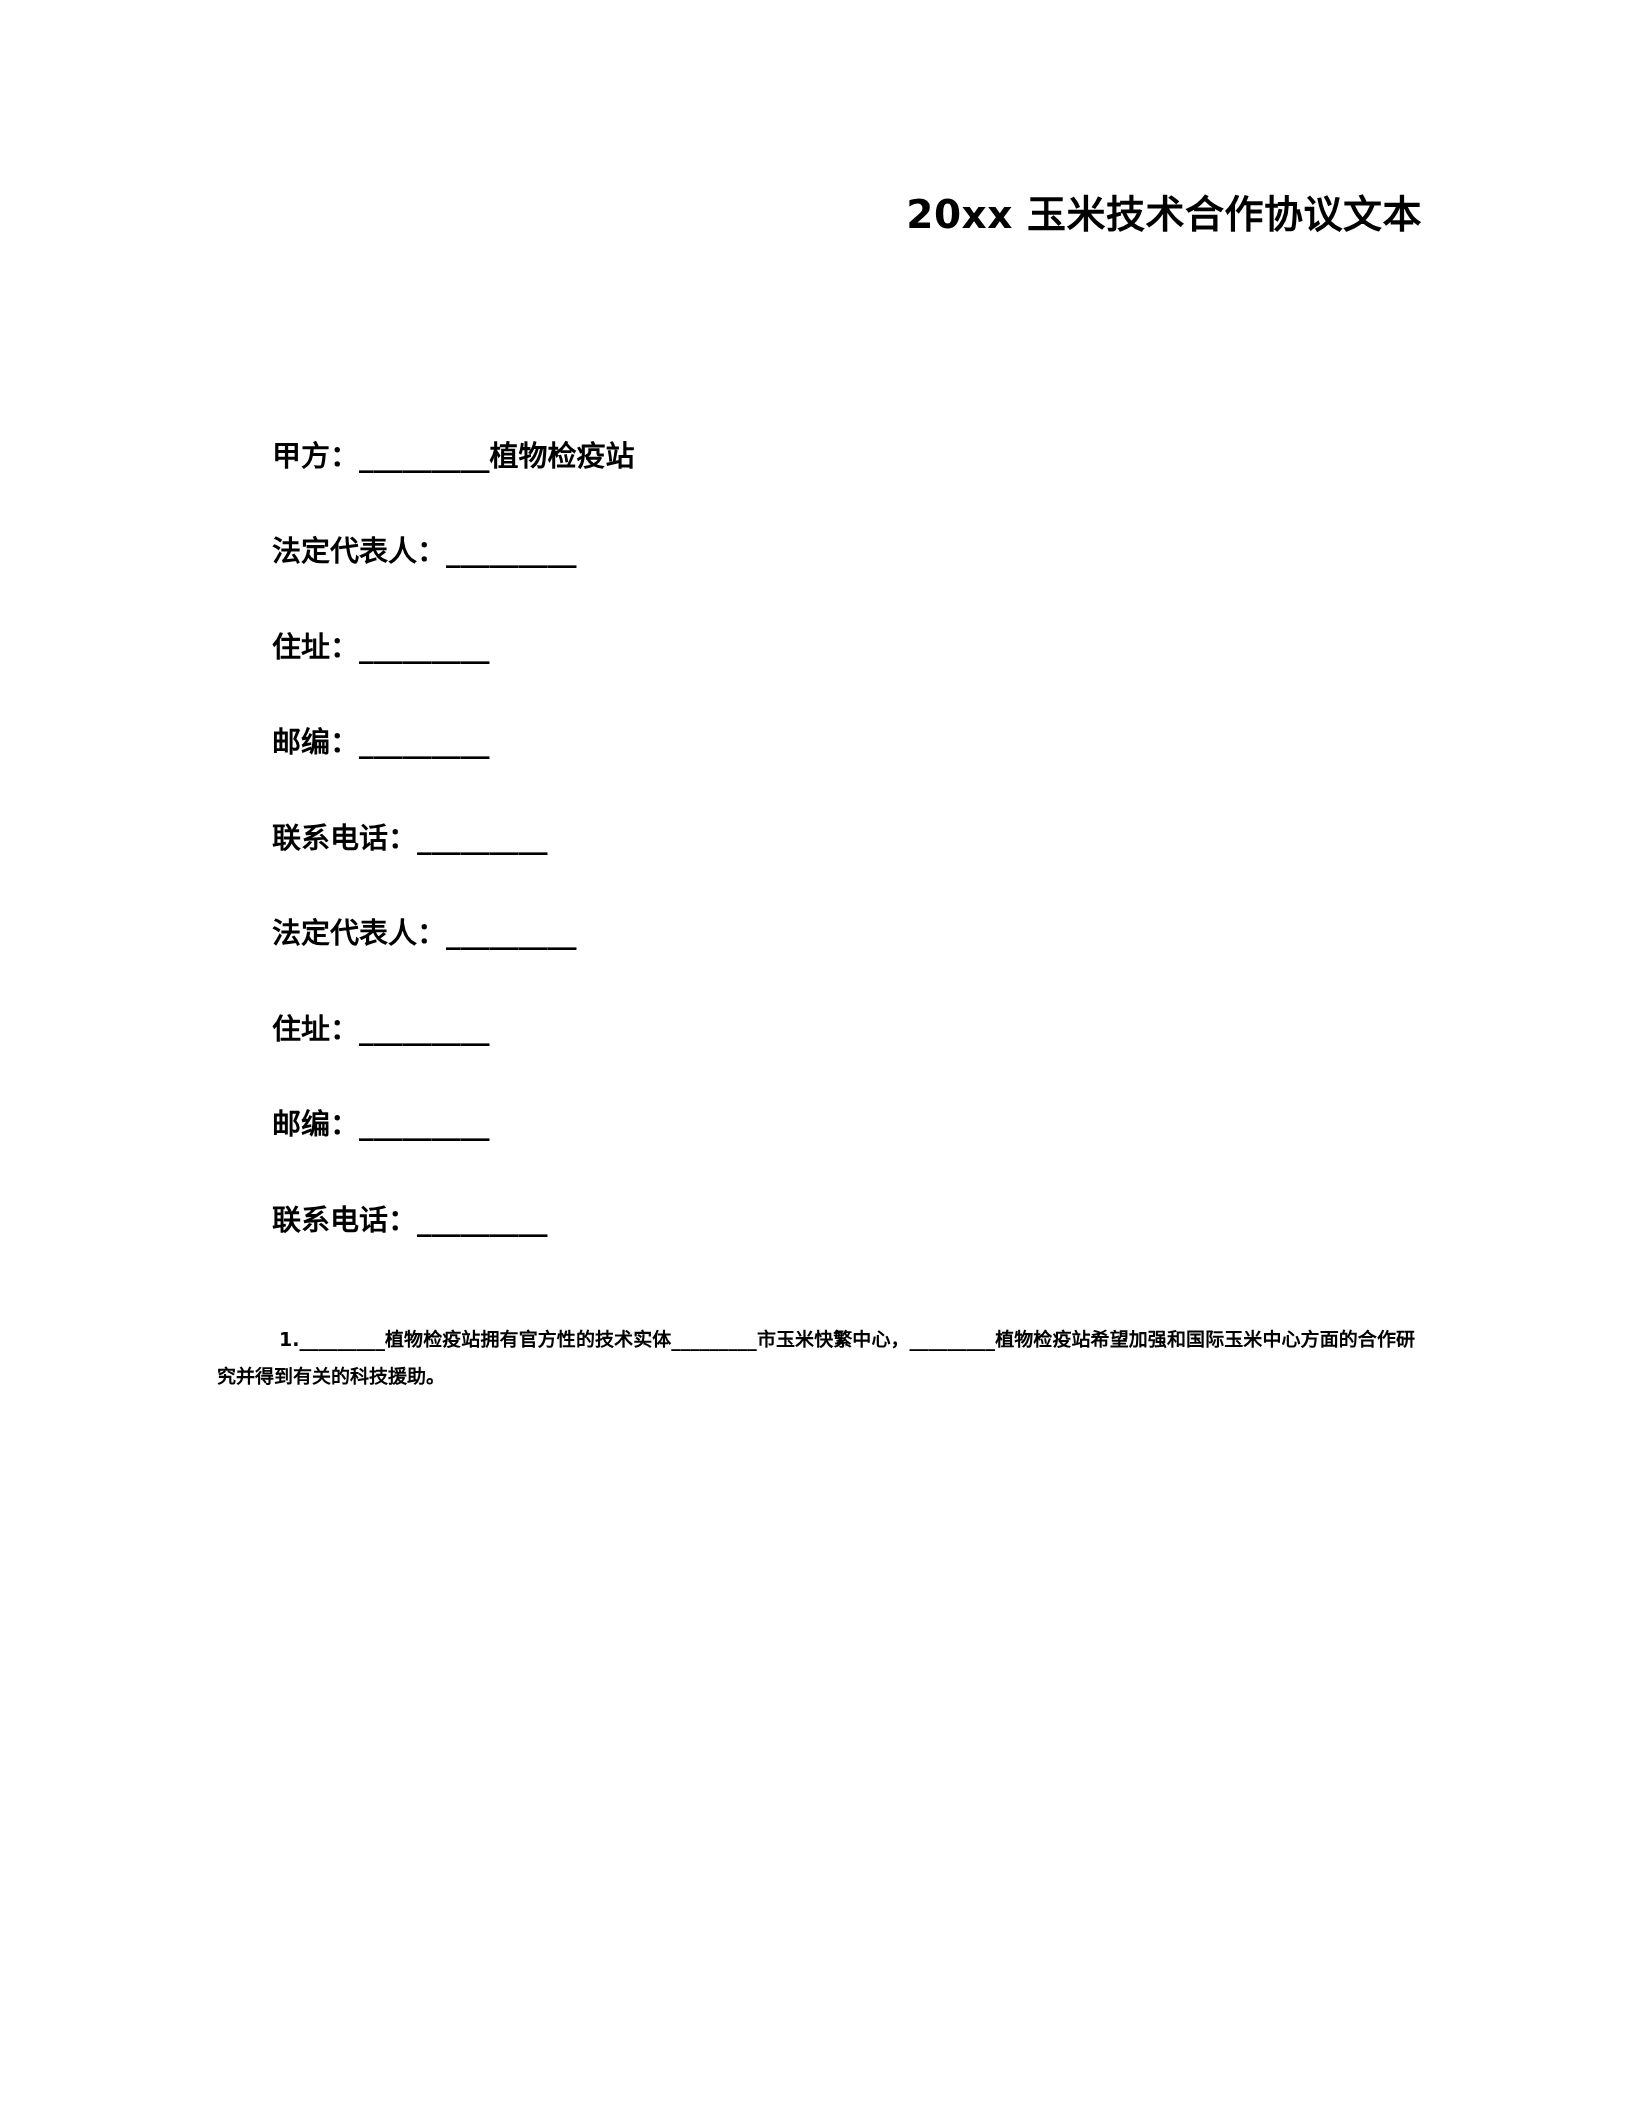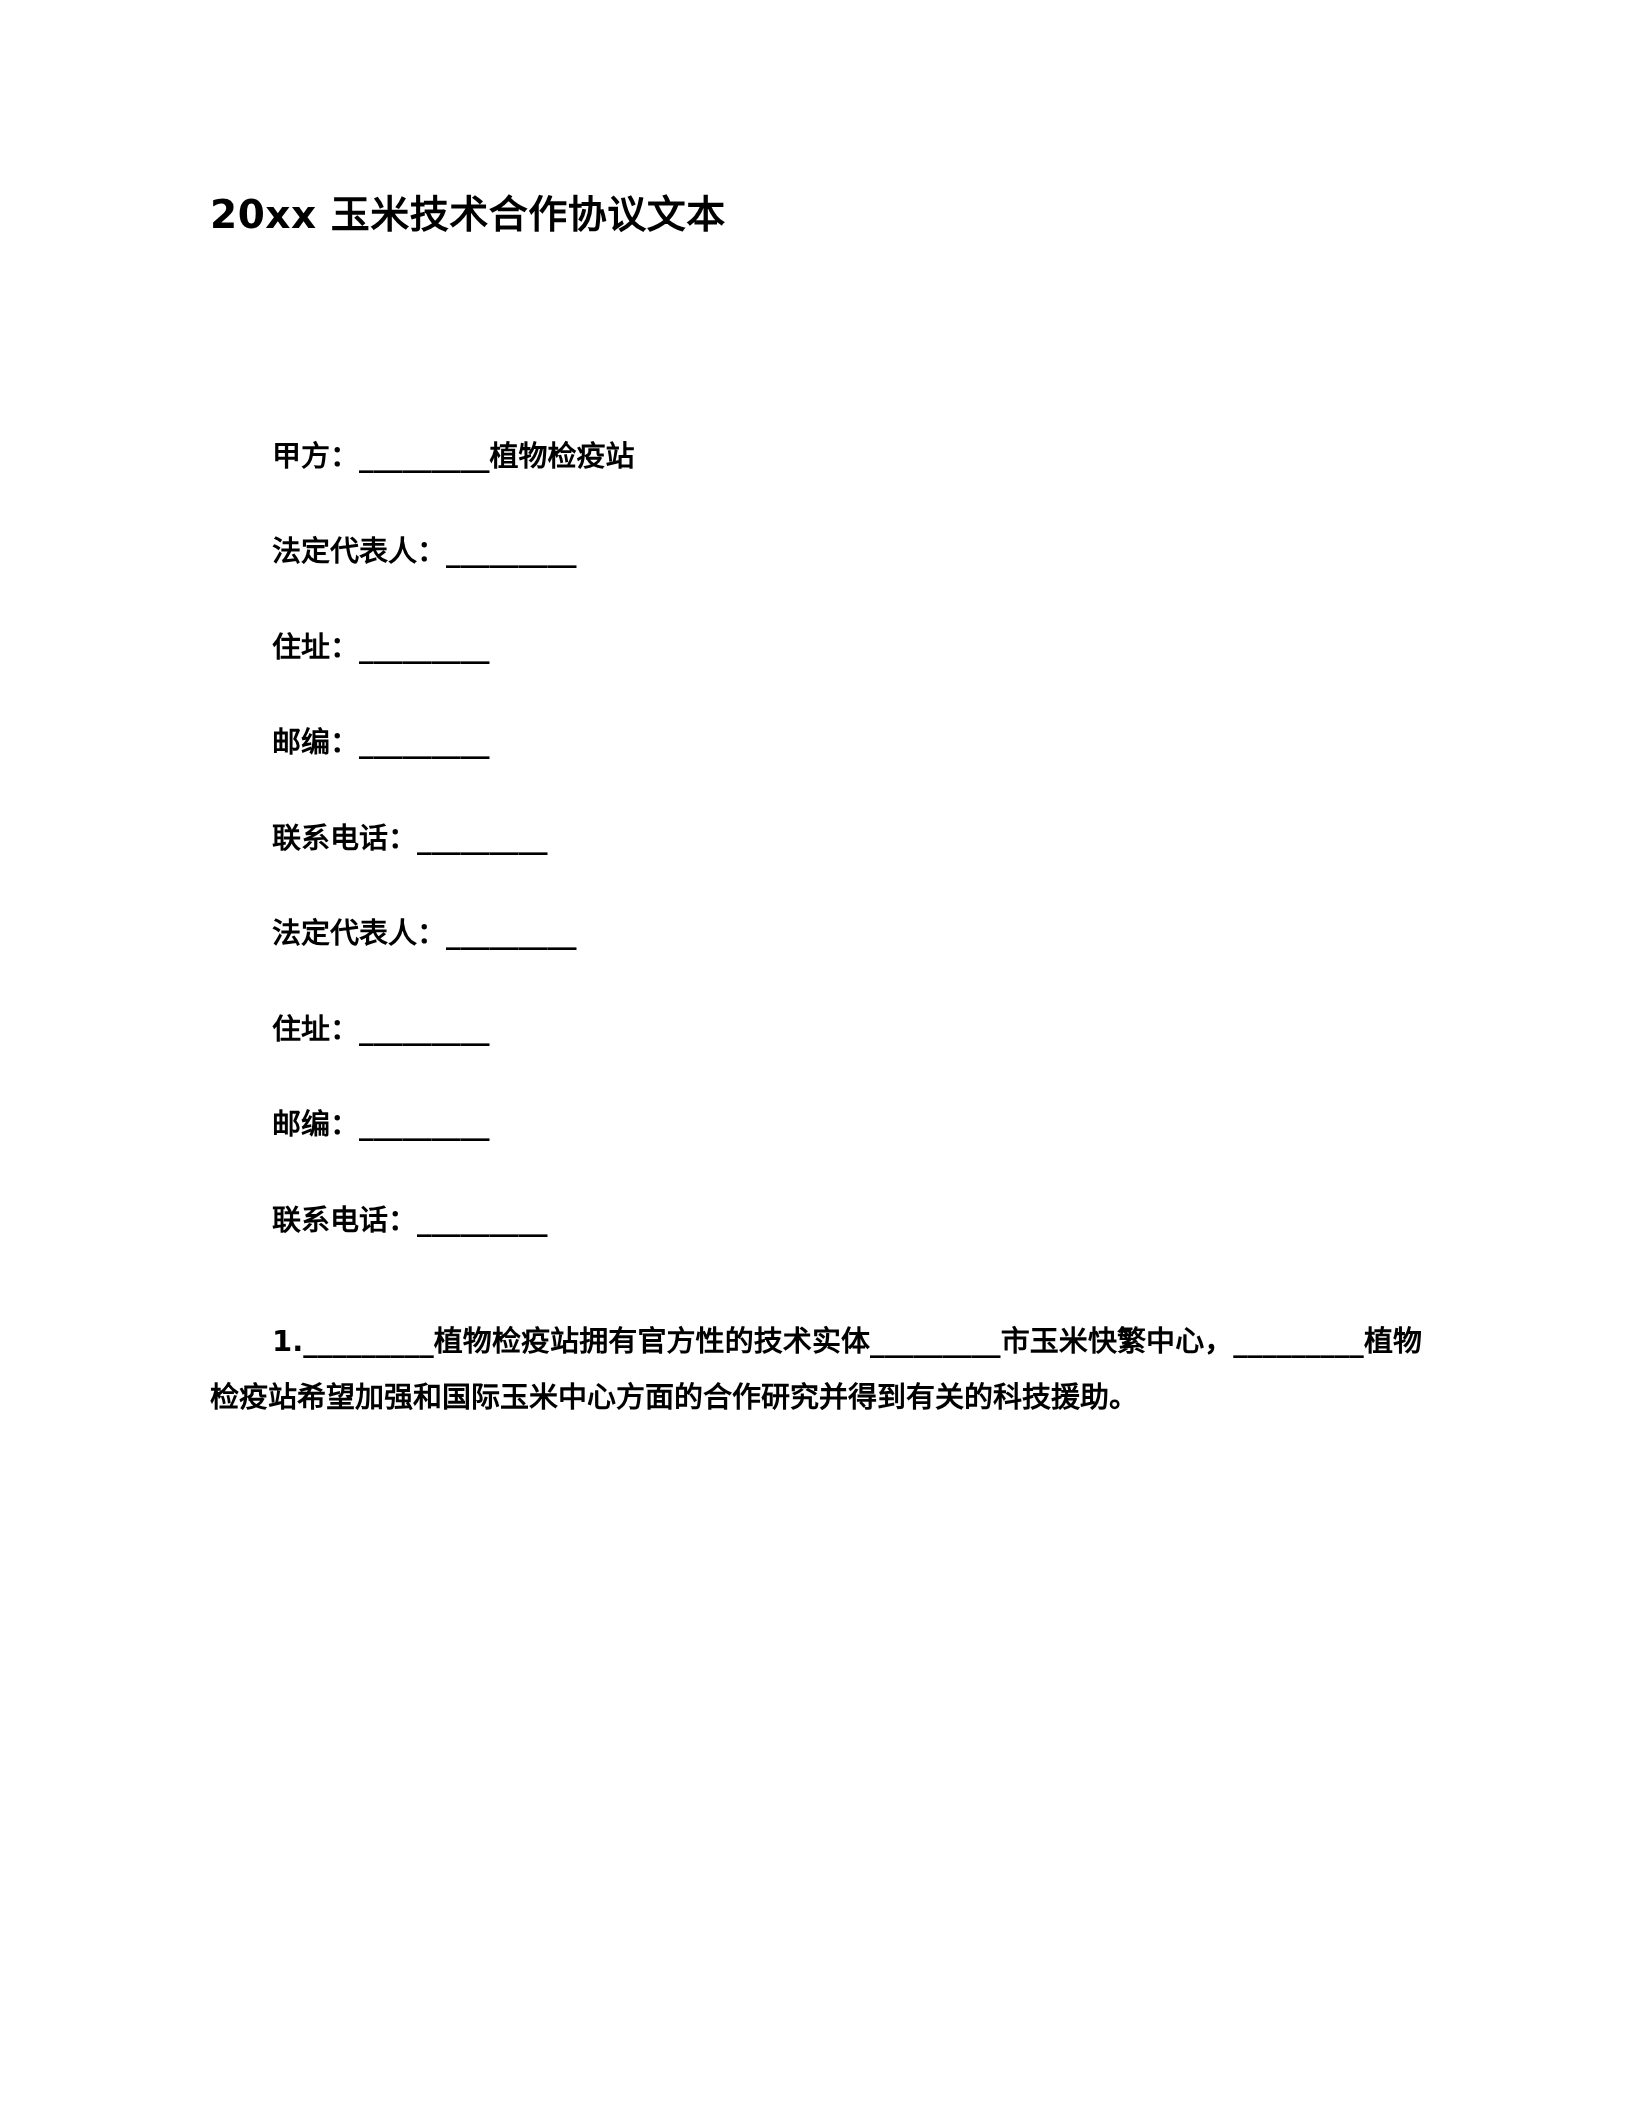--- a/index.html
+++ b/index.html
@@ -14,44 +14,44 @@
   .page {
     width: 1632px;
     min-height: 2112px;
     box-sizing: border-box;
     margin: 0 auto;
     background: #ffffff;
     padding: 170px 210px 120px 210px;
     position: relative;
   }
   .doc-title {
-    text-align: left;
+    text-align: right;
     font-size: 39px;
     font-weight: bold;
     line-height: 1.4;
     letter-spacing: 0.5px;
     margin: 0 0 0 0;
     padding-top: 18px;
   }
   .title-gap {
     height: 192px;
   }
   .field-line {
     font-size: 29px;
     font-weight: bold;
     line-height: 1.5;
     margin: 0 0 52px 0;
     padding-left: 62px;
     white-space: pre;
   }
   .body-block {
-    font-size: 29px;
+    font-size: 19px;
     font-weight: bold;
     line-height: 1.92;
-    margin: 0;
+    margin: 7px;
     text-align: justify;
     text-indent: 62px;
   }
   .spacer-before-body {
     height: 20px;
   }
 </style>
 </head>
 <body>
 

